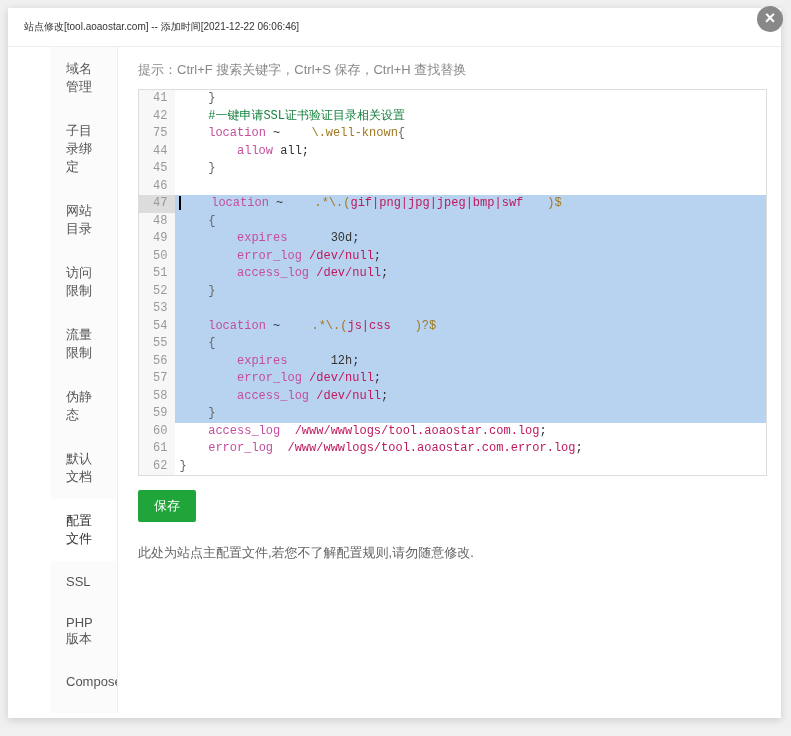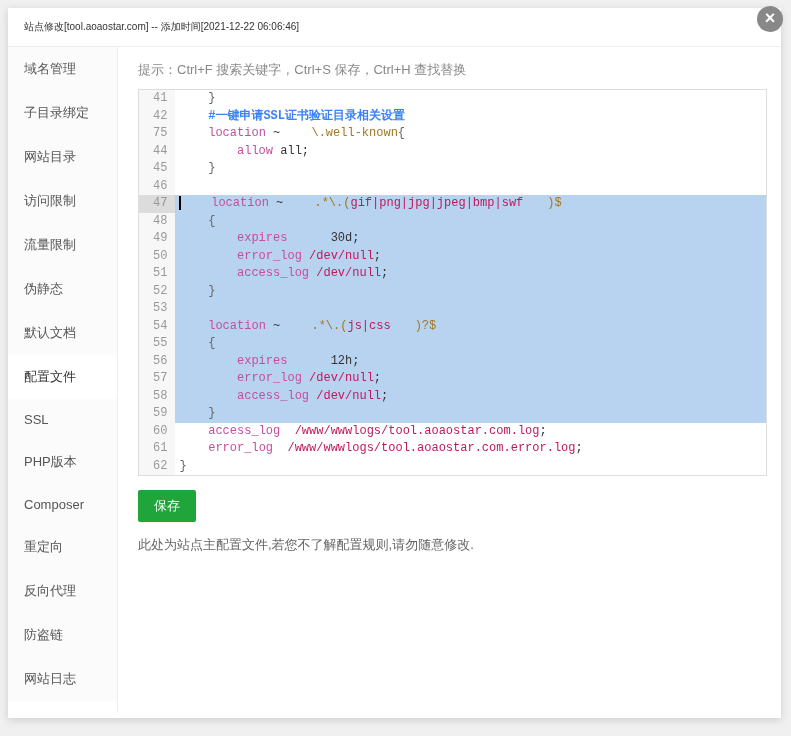--- a/index.html
+++ b/index.html
@@ -50,20 +50,21 @@
 .sidebar {
   width: 110px;
   border-right: 1px solid #eee;
   overflow-y: auto;
 }
 .sidebar-item {
   padding: 13px 16px;
   color: #555;
   cursor: pointer;
   font-size: 13px;
+  margin-left: 42px;
 }
 .sidebar-item.active {
   background: #fff;
   color: #333;
   position: relative;
 }
 .sidebar-item:not(.active) { background: #fbfbfb; }
 .main {
   flex: 1;
   padding: 14px 14px 14px 20px;
@@ -105,39 +106,39 @@
 }
 .code .row.sel { background: #b8d3f0; }
 .cursor-bar {
   display:inline-block;
   width:2px;
   height:14px;
   background:#000;
   vertical-align:middle;
   margin-right:1px;
 }
-.tok-comment { color: #3b82f6; font-weight: bold; }
+.tok-comment { color: #15803d; }
 .tok-keyword { color: #c44d9e; }
 .tok-string  { color: #be185d; }
 .tok-brace   { color: #666; }
 .tok-plain   { color: #333; }
 .tok-regex   { color: #a07820; margin-left: 24px; }
 .save-btn {
   margin-top: 14px;
   background: #20a53a;
   color: #fff;
   border: none;
   padding: 7px 16px;
   font-size: 13px;
   cursor: pointer;
   border-radius: 2px;
   text-align: right;
 }
 .warning {
-  margin-top: 14px;
+  margin-top: 22px;
   color: #666;
   font-size: 13px;
 }
 </style>
 </head>
 <body>
 
 <div class="modal">
   <div class="close-btn">×</div>
   <div class="header">站点修改[tool.aoaostar.com] -- 添加时间[2021-12-22 06:06:46]</div>

